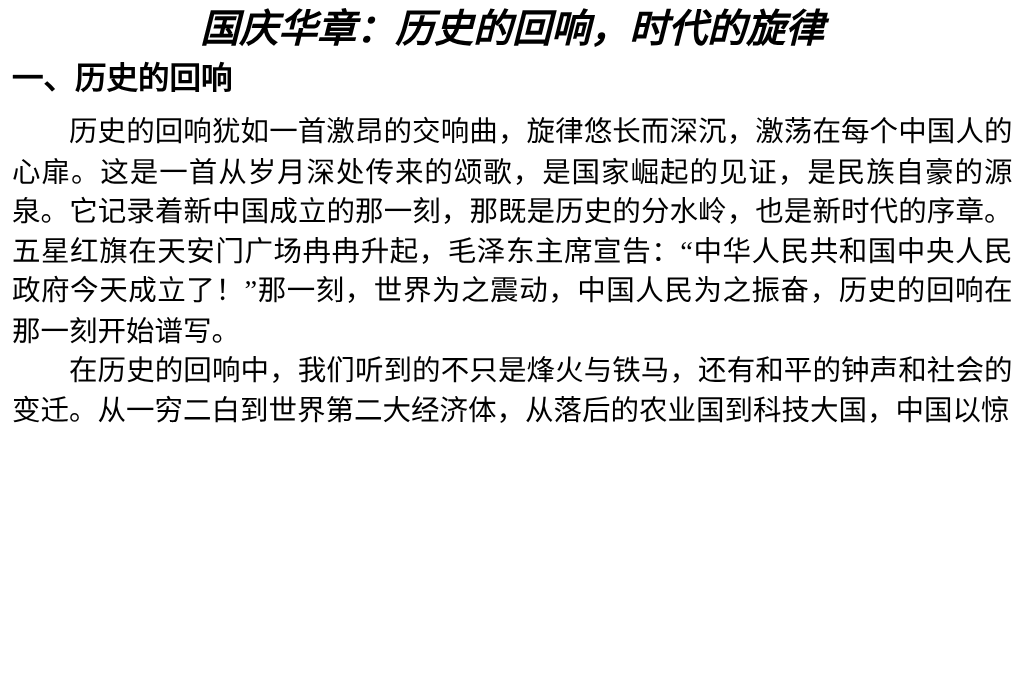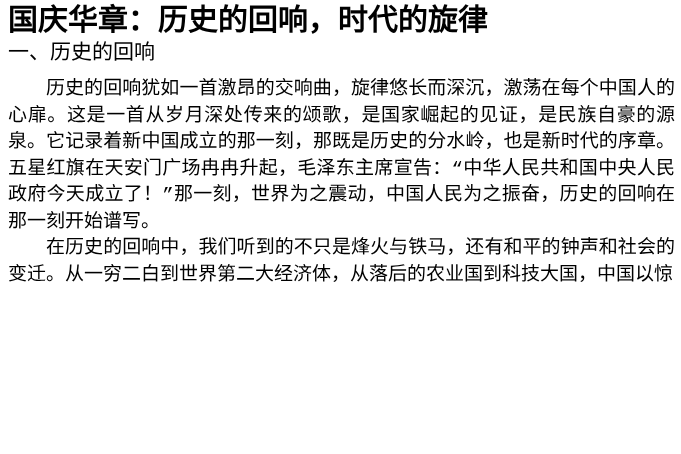--- a/index.html
+++ b/index.html
@@ -17,48 +17,49 @@
     width: 681px;
     height: 454px;
     padding: 0 6px 0 8px;
     overflow: hidden;
     background: #ffffff;
     color: #000000;
     font-family: "Liberation Serif", "DejaVu Serif", serif;
   }
   .doc-title {
     margin: 4px 0 0 0;
-    font-size: 30px;
+    font-size: 26px;
     line-height: 32px;
     font-weight: bold;
+    text-align: center;
     font-family: "DejaVu Sans", "Liberation Sans", sans-serif;
     letter-spacing: 0;
+    font-style: italic;
   }
   .body-para {
     margin: 0;
     font-size: 19px;
     text-align: justify;
     text-justify: inter-ideograph;
     text-indent: 2em;
     word-break: break-all;
   }
   .para-intro {
     margin-top: 28px;
     line-height: 29px;
   }
   .section-heading {
     margin: 2px 0 0 0;
     font-size: 21px;
     line-height: 28px;
-    font-weight: normal;
+    font-weight: bold;
     font-family: "Liberation Serif", "DejaVu Serif", serif;
   }
   .para-section {
     line-height: 26.5px;
-    font-family: Liberation Mono, monospace;
   }
   .para-first-of-section {
     margin-top: 10px;
   }
 </style>
 </head>
 <body>
 
 <div class="page">
   <h1 class="doc-title">国庆华章：历史的回响，时代的旋律</h1>

